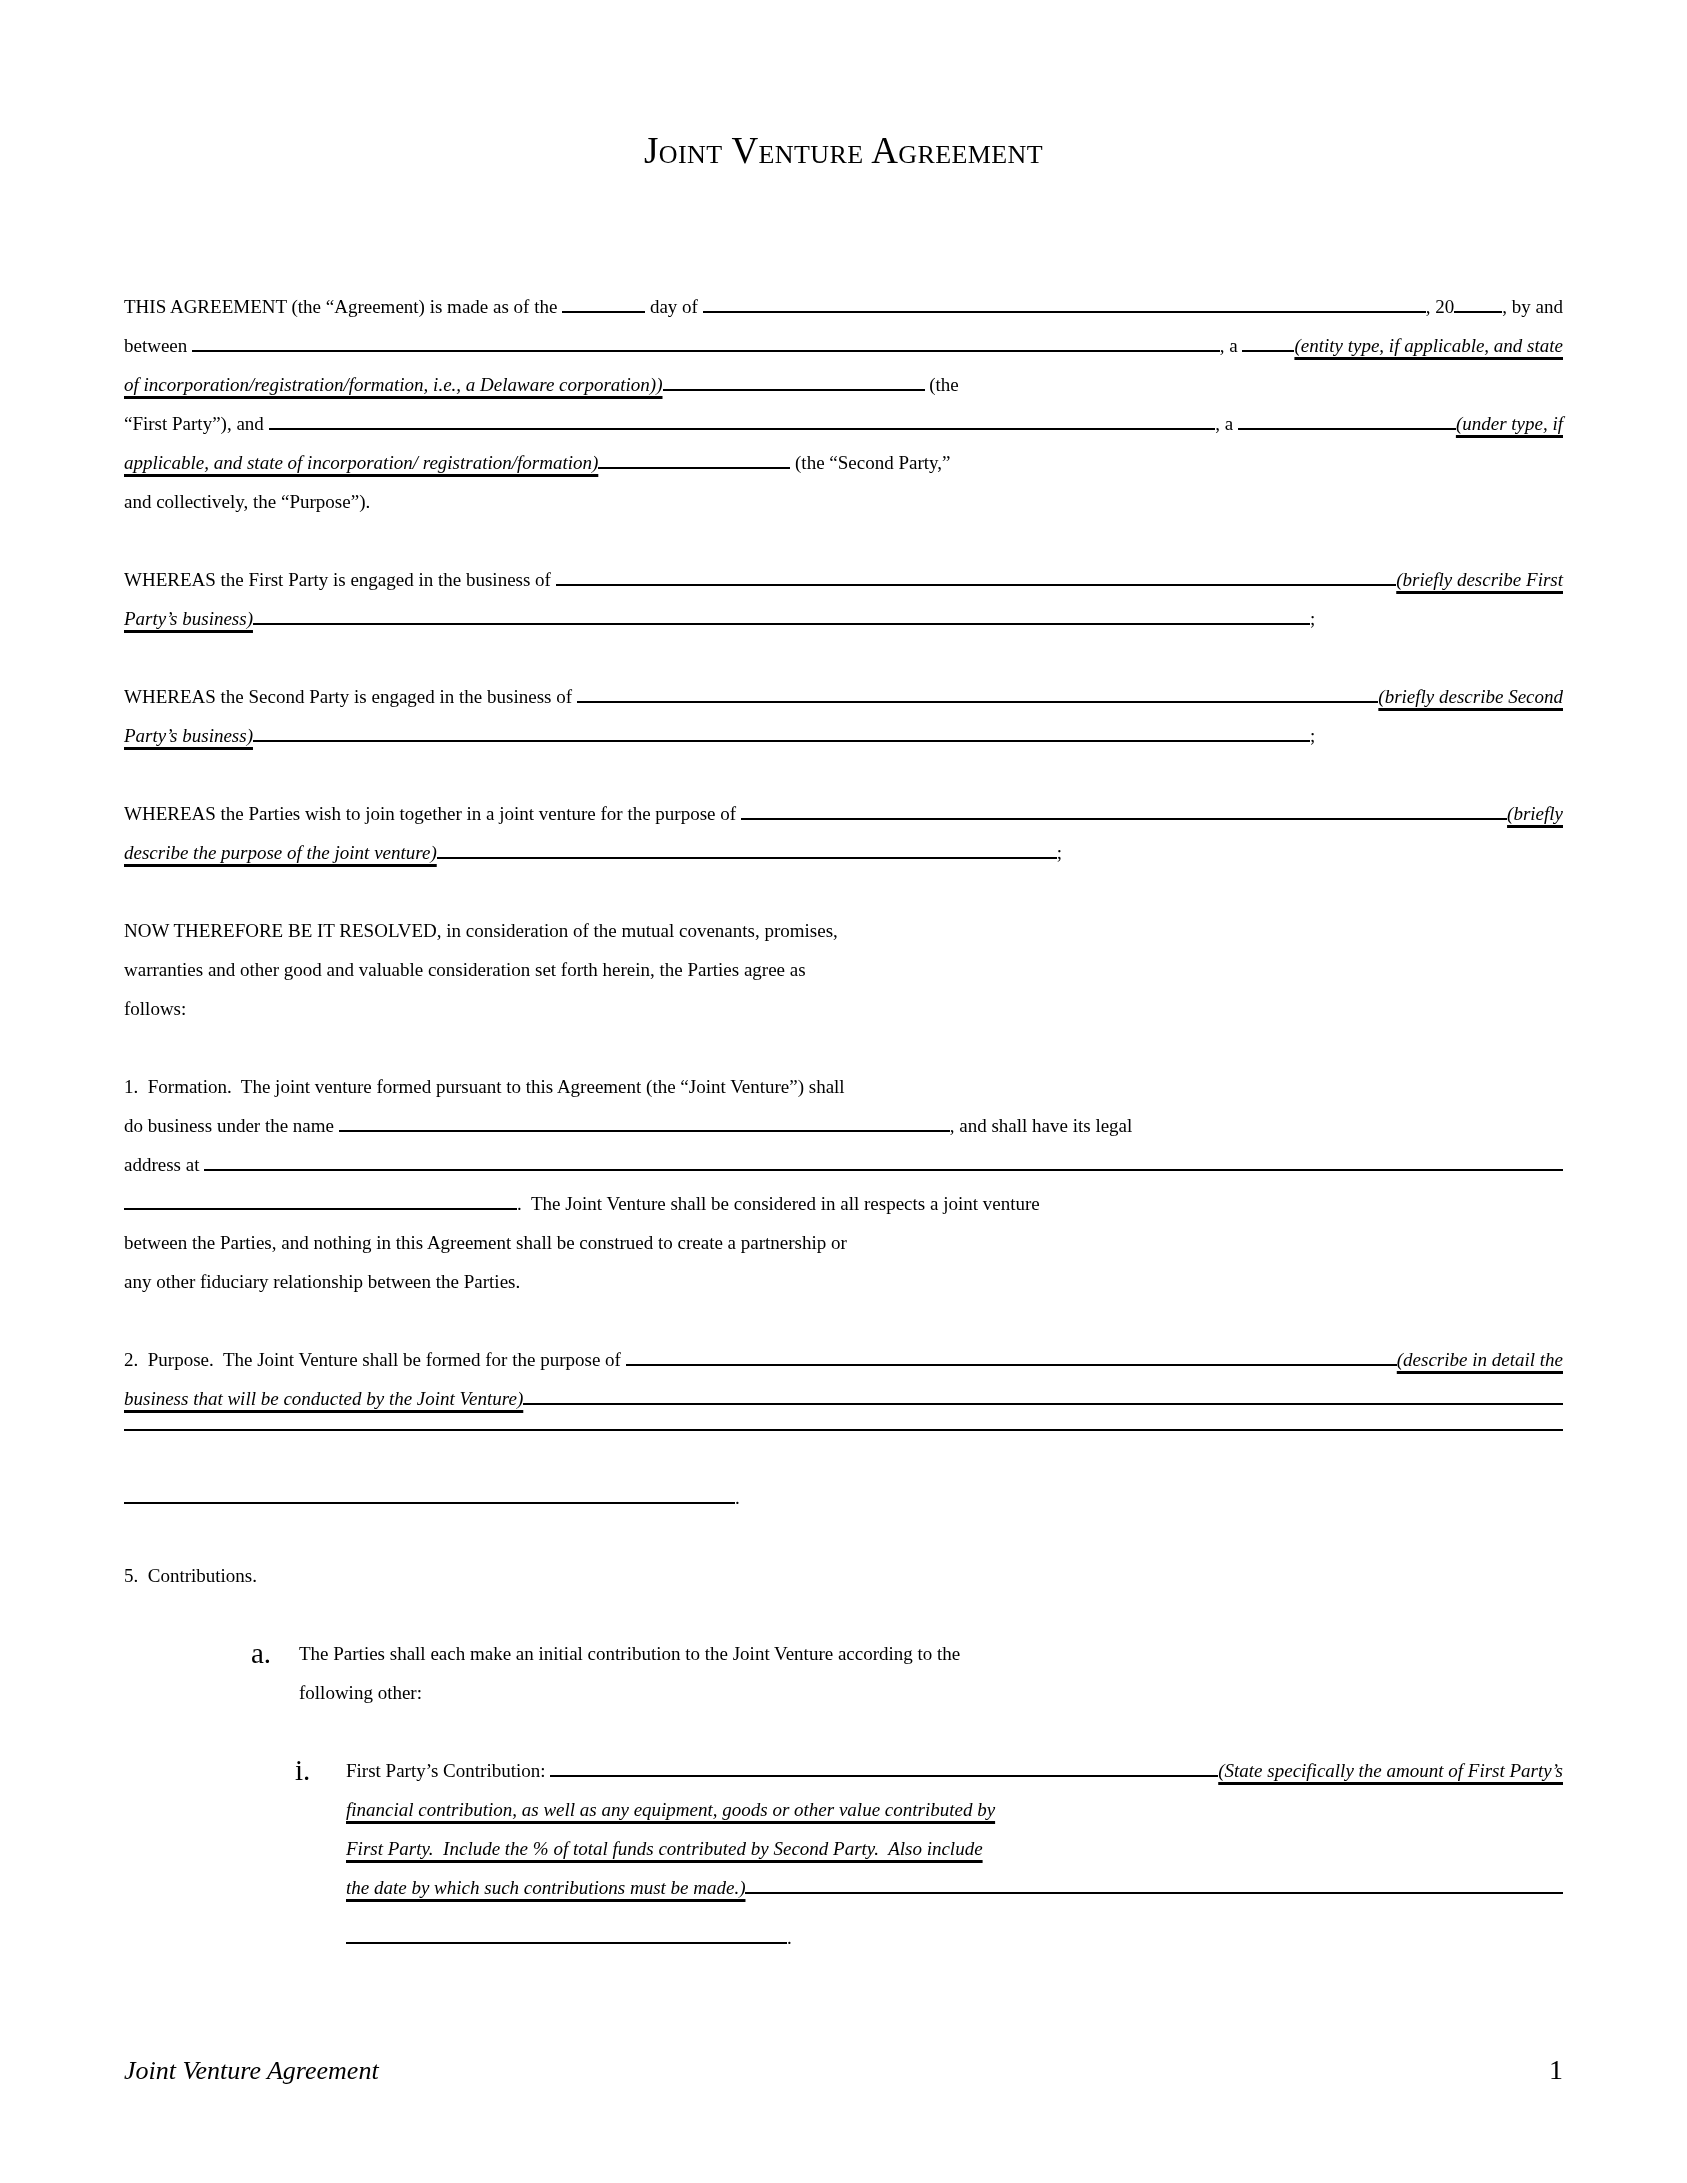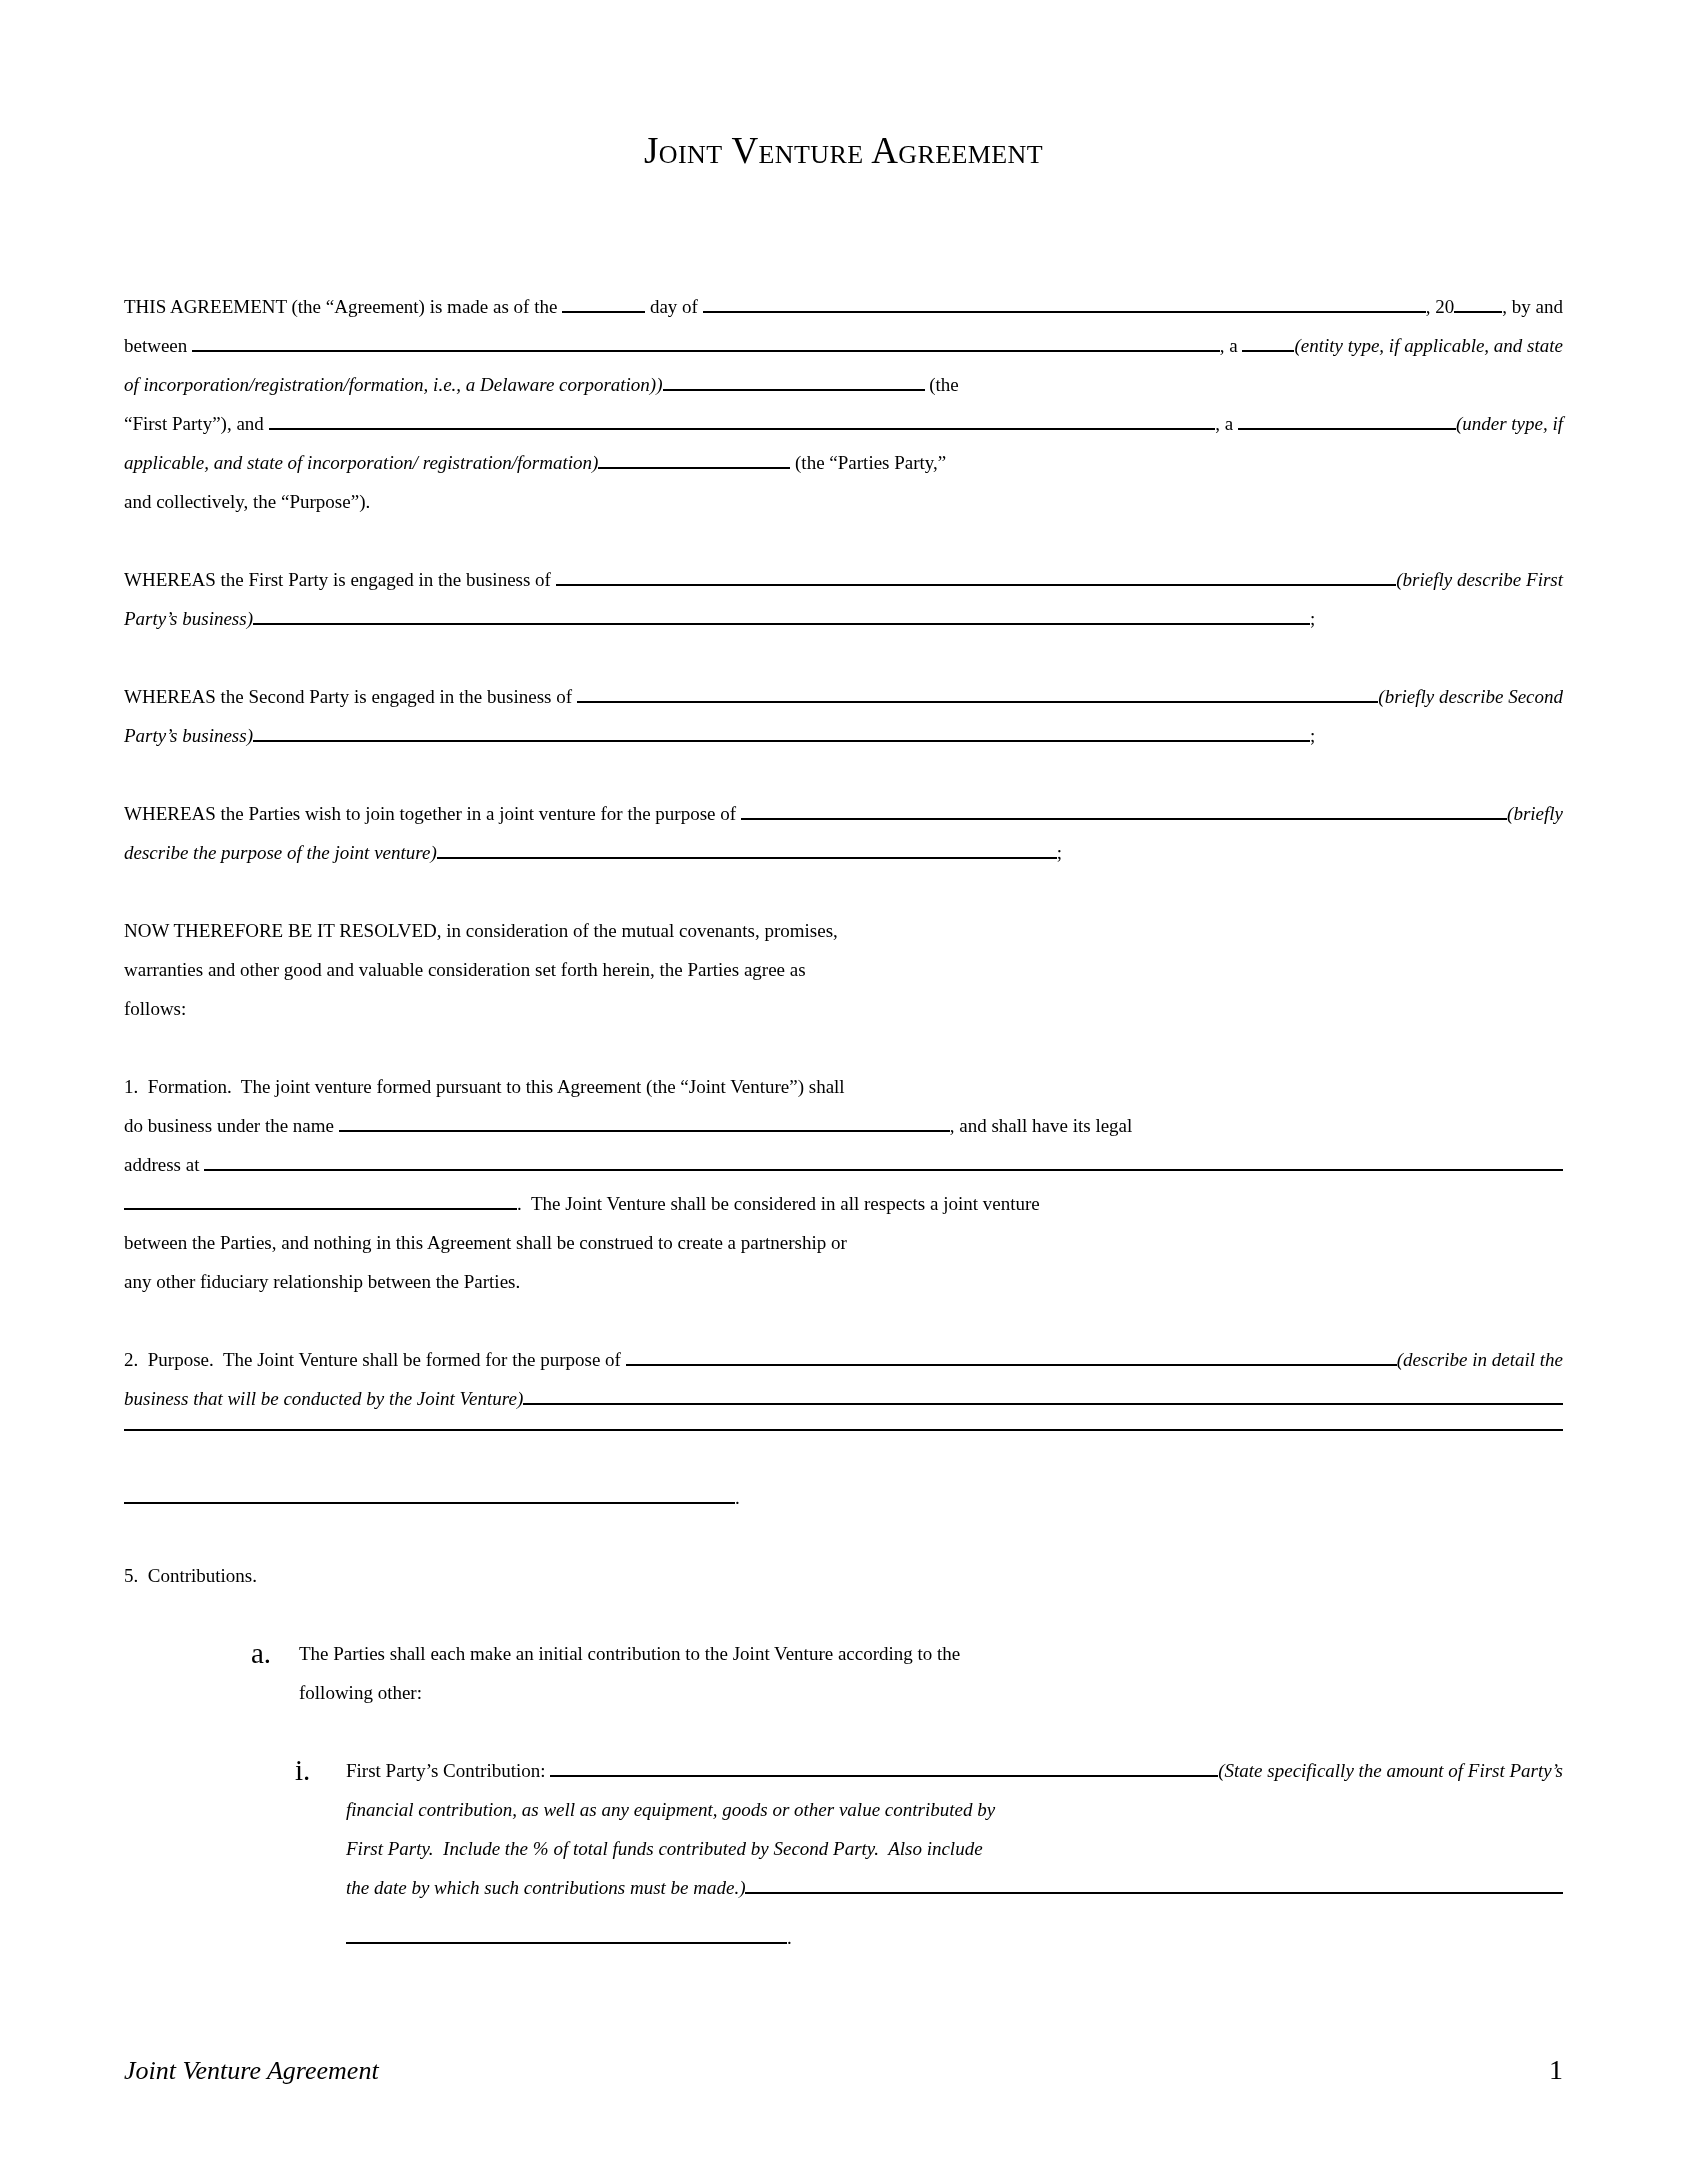--- a/index.html
+++ b/index.html
@@ -10,21 +10,21 @@
   }
   .page{position:absolute;inset:0;padding:129px 124px 0 124px;box-sizing:border-box;border-radius:26px;}
   .doc-title{
     text-align:center;font-variant:small-caps;font-size:37px;line-height:44px;
     letter-spacing:0.4px;margin-bottom:114px;
   }
   .para{margin-bottom:39px;}
   .line{display:flex;align-items:baseline;min-height:39px;font-size:19px;line-height:39px;}
   .line span{white-space:pre;}
   .ph{
-    font-style:italic;
+    font-style:italic;text-decoration:underline;
     text-decoration-thickness:2.6px;text-underline-offset:5.2px;
   }
   .b{display:inline-block;border-bottom:2.6px solid #000;margin-bottom:-7.9px;flex:0 0 auto;}
   .b.g{flex:1 1 35px;}
   .pad{margin-top:10.5px;}
   .list-item{display:flex;}
   .li-a{margin-left:127px;}
   .li-a > .marker{flex:0 0 48px;}
   .li-i{margin-left:171px;}
   .li-i > .marker{flex:0 0 51px;}
@@ -68,21 +68,21 @@
         <div class="line">
           <span class="t">“First Party”), and </span>
           <span class="b g" style="width: 611px;"></span>
           <span class="t">, a </span>
           <span class="b" style="width: 218px;"></span>
           <span class="ph">(under type, if</span>
         </div>
         <div class="line">
           <span class="ph">applicable, and state of incorporation/ registration/formation)</span>
           <span class="b" style="width: 192px;"></span>
-          <span class="t"> (the “Parties Party,”</span>
+          <span class="t"> (the “Second Party,”</span>
         </div>
         <div class="line">
           <span class="t">and collectively, the “Purpose”).</span>
         </div>
       </div>
       <div class="para">
         <div class="line">
           <span class="t">WHEREAS the First Party is engaged in the business of </span>
           <span class="b g" style="width: 175px;"></span>
           <span class="ph">(briefly describe First</span>

